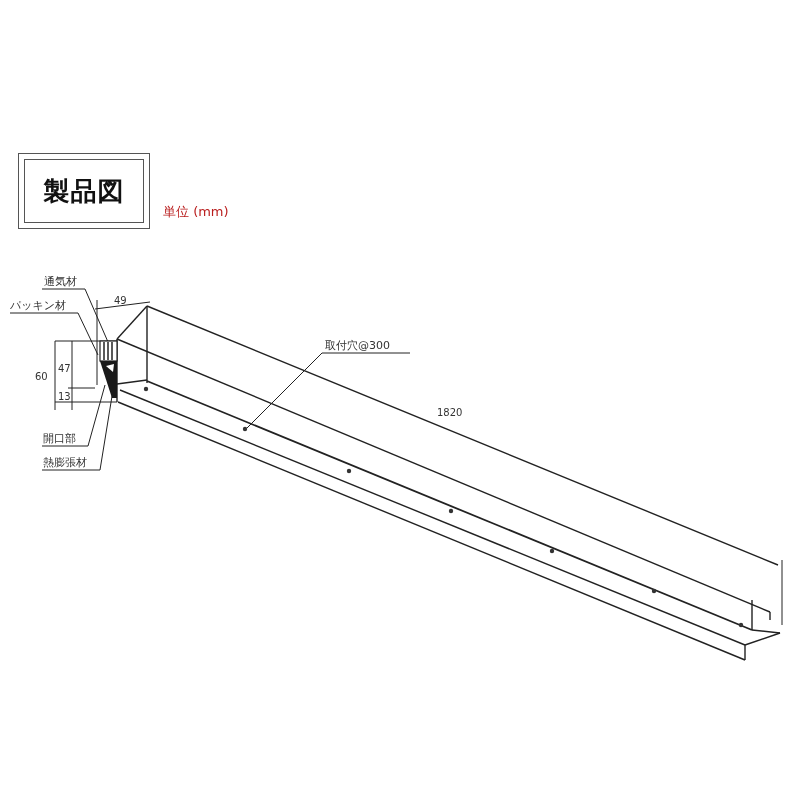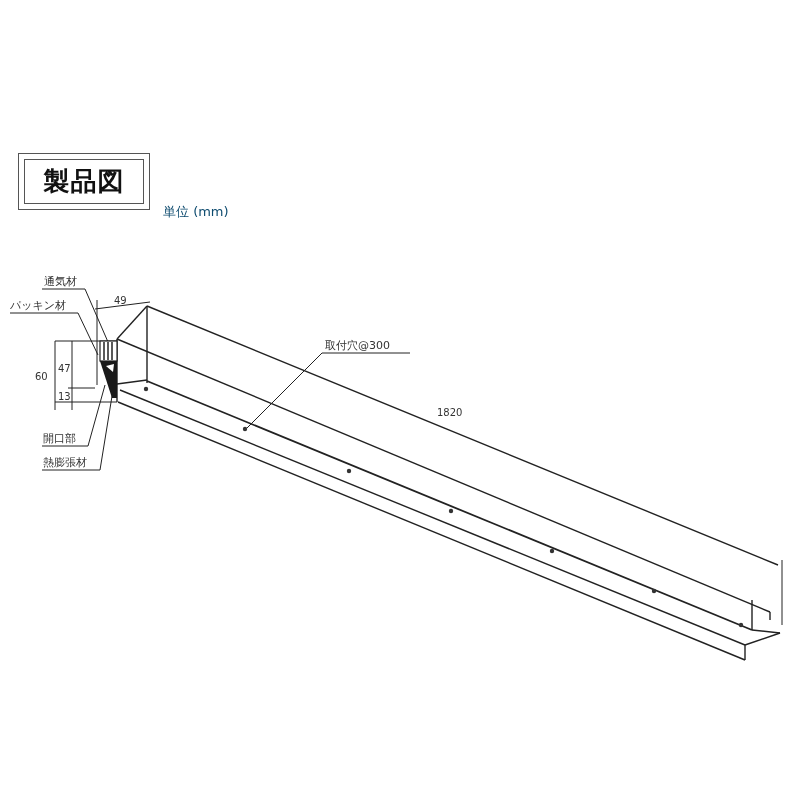--- a/index.html
+++ b/index.html
@@ -1,23 +1,23 @@
 <!DOCTYPE html>
 <html><head>
   <meta charset="utf-8">
   <style>
     html, body { margin: 0; padding: 0; background: #ffffff; }
     body { width: 800px; height: 800px; position: relative; overflow: hidden;
            font-family: "DejaVu Sans", sans-serif; color: #222; }
-    .title-box { position: absolute; left: 18px; top: 153px; width: 132px; height: 57px;
+    .title-box { position: absolute; left: 18px; top: 153px; width: 132px; height: 76px;
                  border: 1px solid #555; box-sizing: border-box; }
     .title-inner { position: absolute; left: 5px; top: 5px; right: 5px; bottom: 5px;
                    border: 1px solid #555; display: flex; align-items: center; justify-content: center; }
     .title-text { font-size: 26px; font-weight: bold; letter-spacing: 1px; color: #111; }
-    .unit-label { position: absolute; left: 163px; top: 203px; font-size: 13px; color: #0c4a6e; }
+    .unit-label { position: absolute; left: 163px; top: 203px; font-size: 13px; color: #b91c1c; }
     svg { position: absolute; left: 0; top: 0; }
     .lbl { font-family: "DejaVu Sans", sans-serif; fill: #333; }
   </style>
 </head>
 <body>
 
 <div class="title-box">
   <div class="title-inner">
     <span class="title-text">製品図</span>
   </div>

